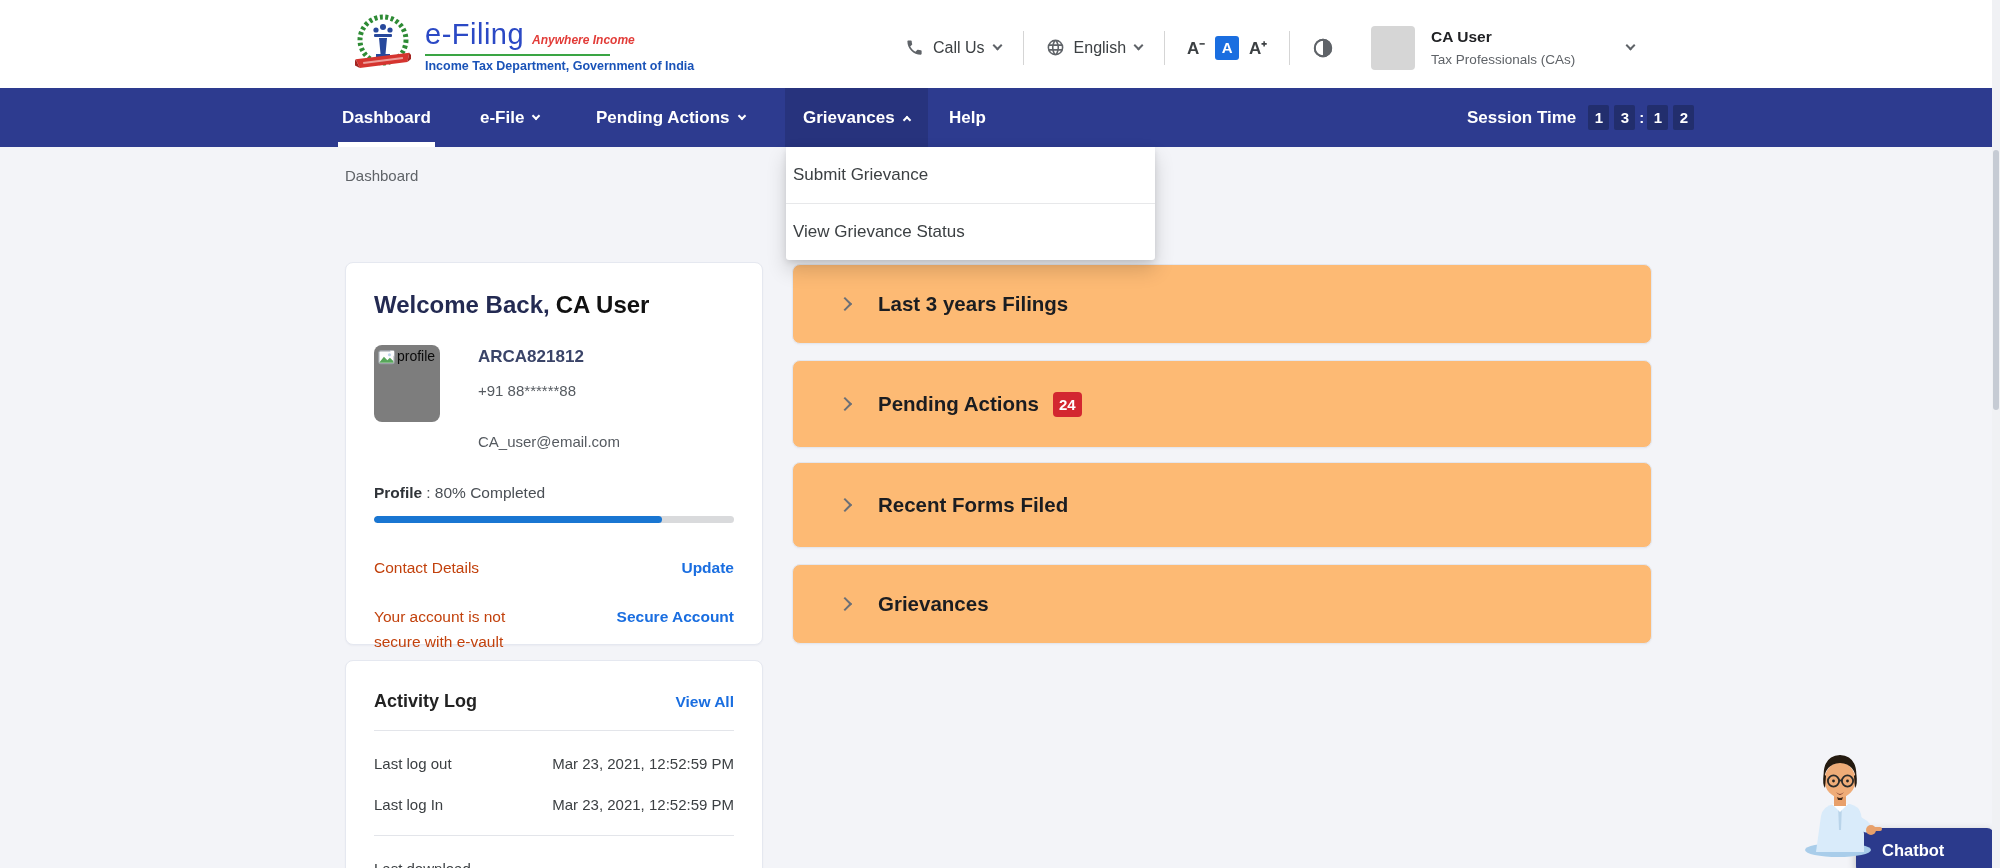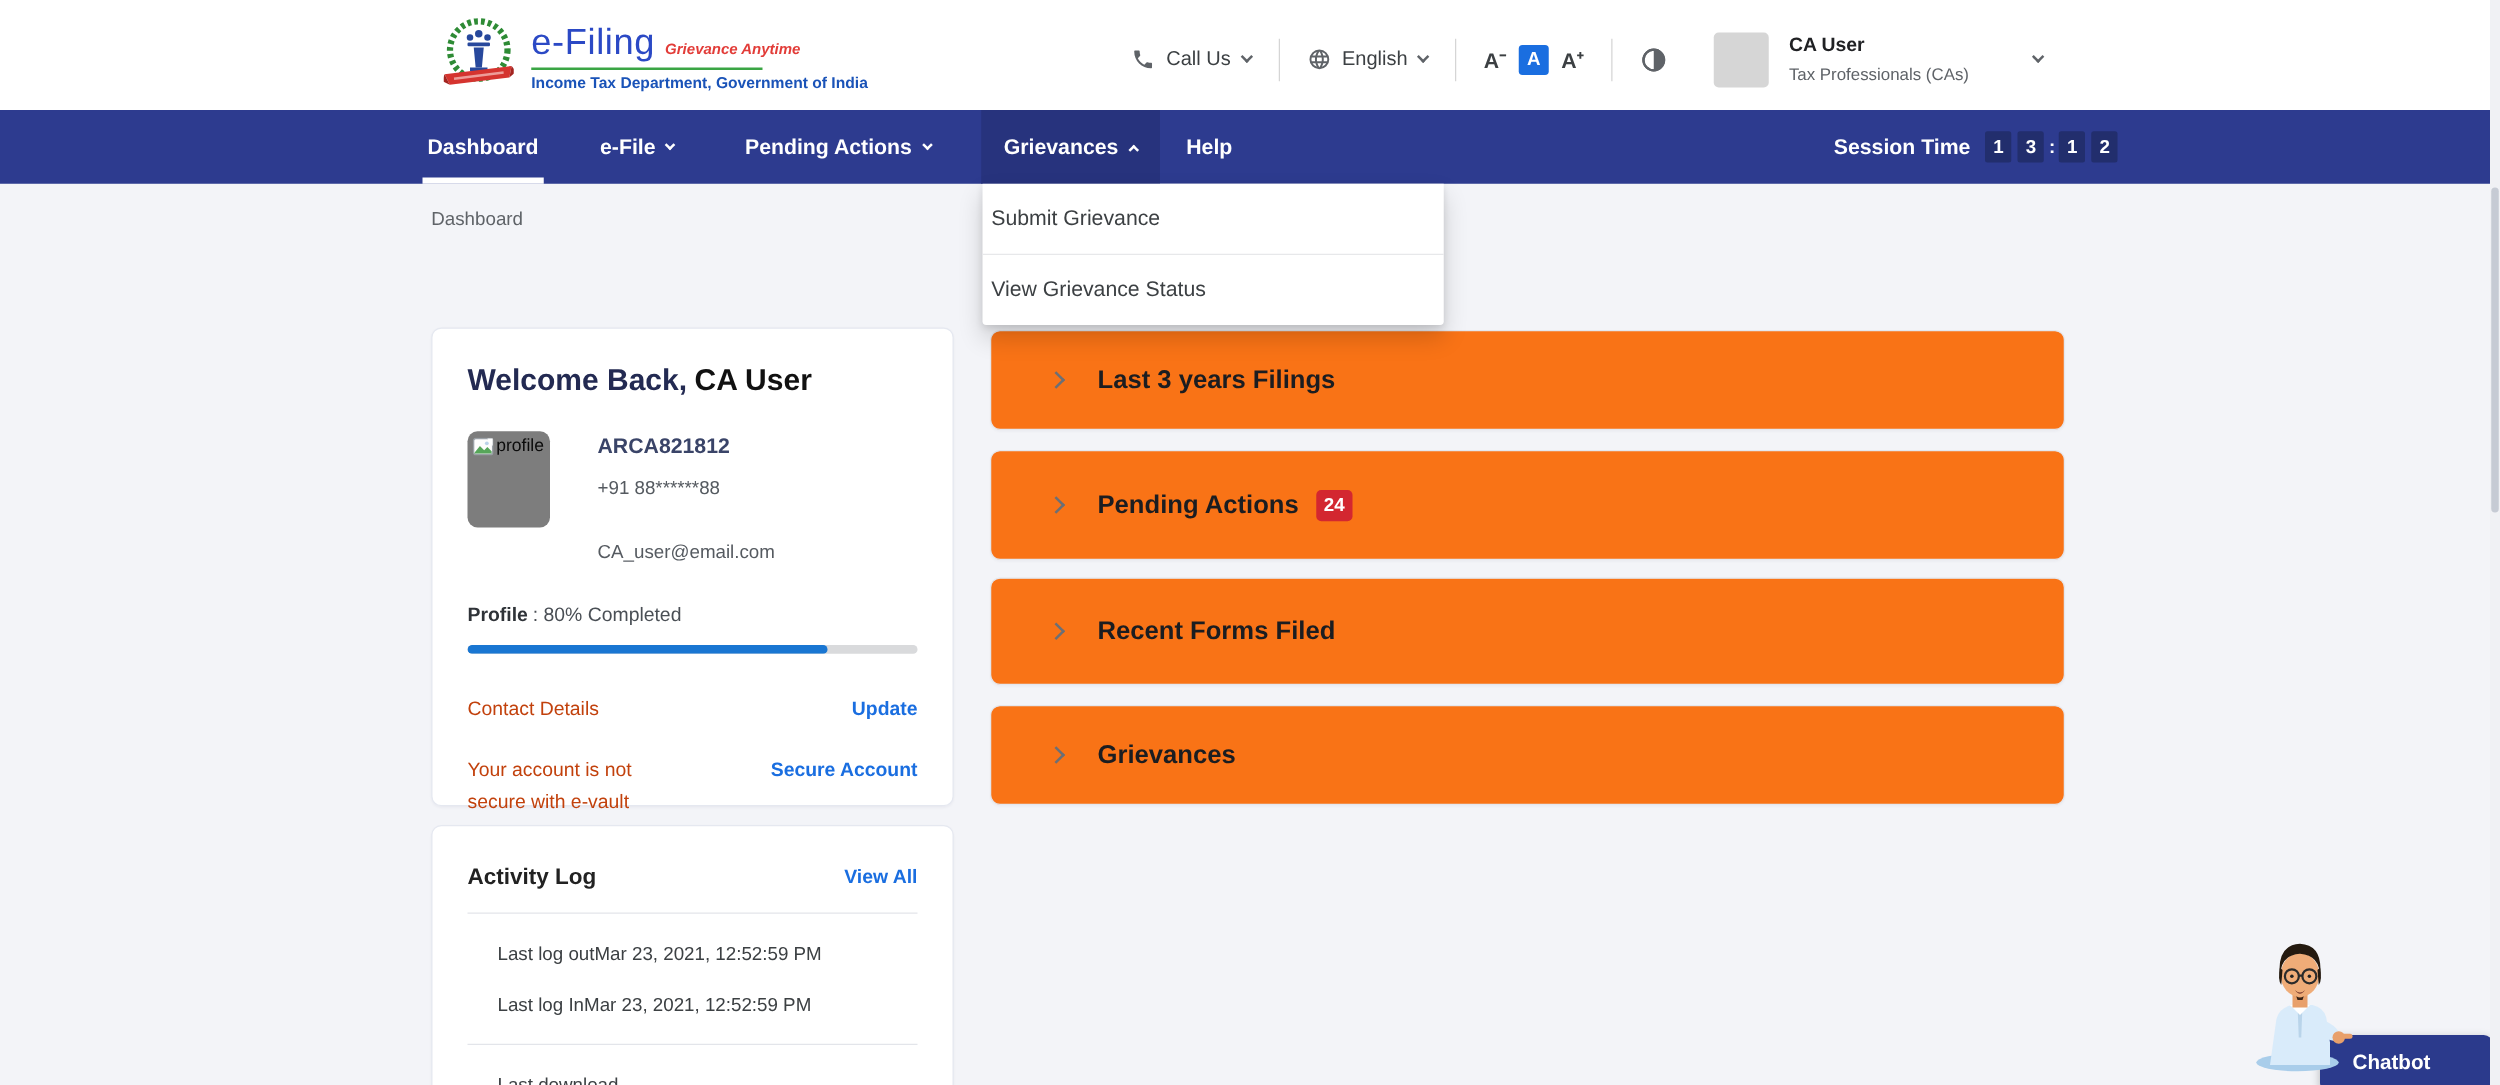--- a/index.html
+++ b/index.html
@@ -77,26 +77,26 @@
   .progress { margin-top:14px; height:7px; background:#d9dadc; border-radius:4px; overflow:hidden; }
   .progress-fill { height:100%; background:#1976d2; border-radius:4px; }
   .kv-row { display:flex; justify-content:space-between; align-items:flex-start; margin-top:32px; }
   .kv-label { font-size:15.5px; color:#c2410c; line-height:25px; }
   .link { font-size:15.5px; font-weight:bold; color:#1a6ee0; cursor:pointer; line-height:25px; }
 
   .card-activity { top:660px; height:240px; padding:28px; }
   .act-head { display:flex; justify-content:space-between; align-items:center; }
   .act-title { font-size:18px; font-weight:bold; color:#222; }
   .act-divider { height:1px; background:#e3e5ea; margin:16px 0 0 0; }
-  .act-row { display:flex; margin-top:24px; font-size:15px;margin-left:24px; }
+  .act-row { display:flex; justify-content:space-between; margin-top:24px; font-size:15px; }
   .act-label { color:#3c4043; }
   .act-value { color:#3c4043; }
 
   
-  .panel { position:absolute; left:792px; width:860px; background:#f97316; border:1px solid #e4e7ee; border-radius:8px;
+  .panel { position:absolute; left:792px; width:860px; background:#fdba74; border:1px solid #e4e7ee; border-radius:8px;
            display:flex; align-items:center; cursor:pointer; box-shadow:0 1px 2px rgba(16,24,64,.03); }
   .panel-chev { width:10px; height:10px; border-right:2px solid #6b6f76; border-bottom:2px solid #6b6f76; transform:rotate(-45deg); margin-left:47px; }
   .panel-title { font-size:20.5px; font-weight:bold; color:#1b1d21; margin-left:28px; }
   .badge { background:#d32730; color:#fff; font-size:15px; font-weight:bold; padding:4px 6px; border-radius:4px; margin-left:14px; }
   .panel-1 { top:264px; height:80px; }
   .panel-2 { top:360px; height:88px; }
   .panel-3 { top:462px; height:86px; }
   .panel-4 { top:564px; height:80px; }
 
   
@@ -129,21 +129,21 @@
           <polygon points="1,42 55,42 52,51 4,51" fill="#d5342f"></polygon>
           <polygon points="1,42 4,51 -2,47" fill="#a32420"></polygon>
           <polygon points="55,42 58,47 52,51" fill="#a32420"></polygon>
           <rect x="8" y="45.5" width="40" height="2" fill="#f3b8b4" opacity="0.8"></rect>
         </g>
       </svg>
     </span>
     <div class="logo-text">
       <div class="brand-row">
         <span class="brand">e-Filing</span>
-        <span class="tagline">Grievance Anytime</span>
+        <span class="tagline">Anywhere Income</span>
       </div>
       <div class="green-rule"></div>
       <div class="logo-sub">Income Tax Department, Government of India</div>
     </div>
   </div>
 
   <div class="hdr-tools">
     <div class="hdr-item">
       <svg class="icon-svg" viewBox="0 0 24 24">
           <path d="M6.62 10.79c1.44 2.83 3.76 5.14 6.59 6.59l2.2-2.2c.27-.27.67-.36 1.02-.24 1.12.37 2.33.57 3.57.57.55 0 1 .45 1 1V20c0 .55-.45 1-1 1-9.39 0-17-7.61-17-17 0-.55.45-1 1-1h3.5c.55 0 1 .45 1 1 0 1.25.2 2.45.57 3.57.11.35.03.74-.25 1.02l-2.2 2.2z"></path>

